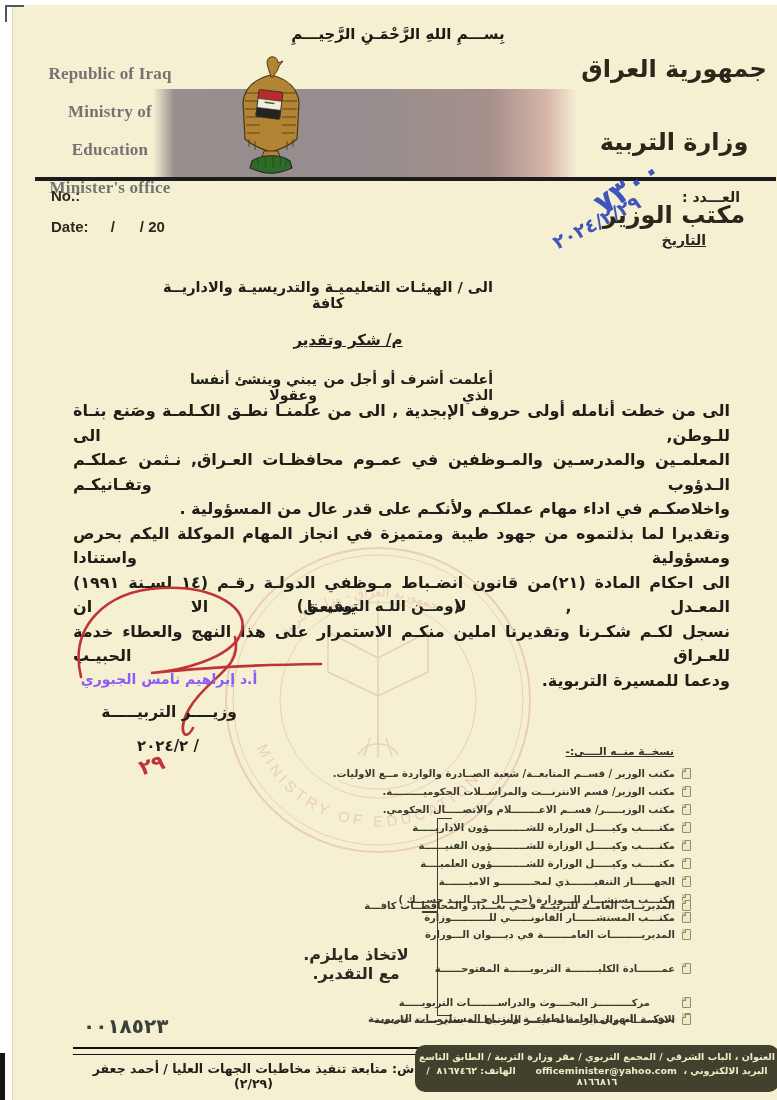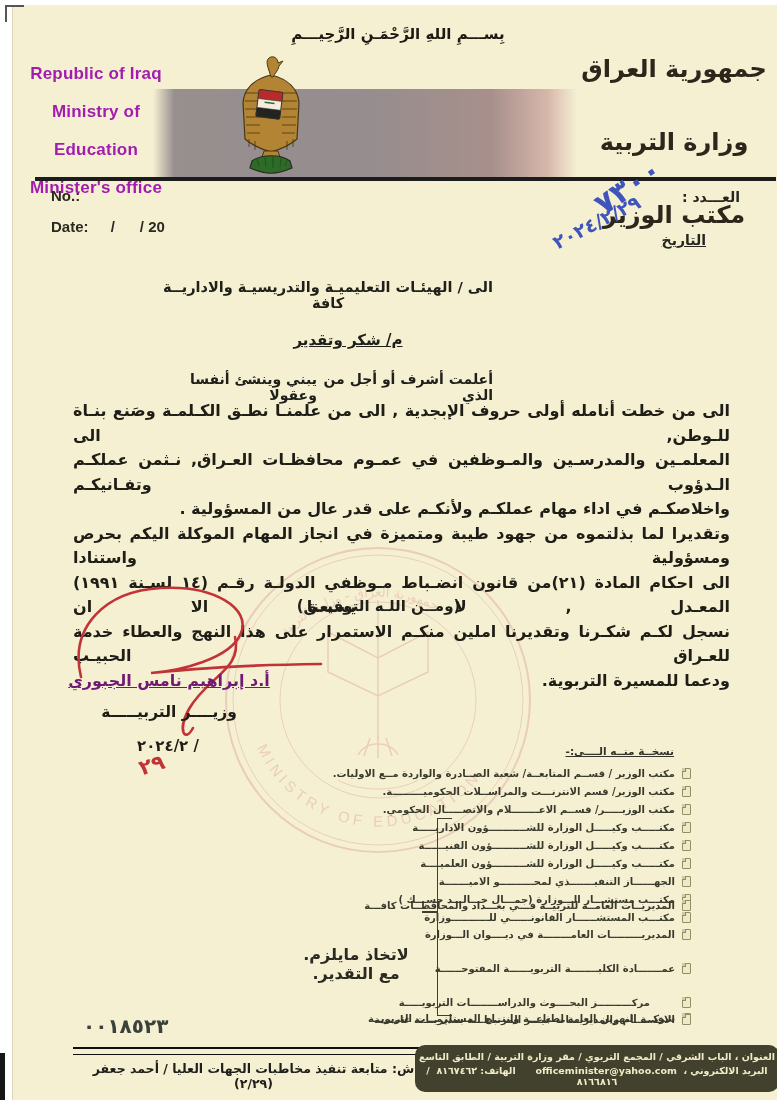--- a/index.html
+++ b/index.html
@@ -8,22 +8,22 @@
   .page{position:absolute;left:12px;top:5px;width:765px;height:1095px;background:#f6f0d3;
         border-left:1px solid #ddd6b8;}
   .abs{position:absolute;}
   .rtl{direction:rtl;unicode-bidi:plaintext;}
 
   
   .corner-mark{left:5px;top:5px;width:17px;height:15px;border-left:2px solid #555;border-top:2px solid #555;}
   .scan-edge{left:0;top:1053px;width:5px;height:47px;background:#161616;}
 
   
-  .en-head{left:4px;top:50px;width:158px;text-align:center;color:#a21caf;
-           font-family:Liberation Sans, sans-serif;font-weight:bold;}
+  .en-head{left:18px;top:50px;width:158px;text-align:center;color:#737373;
+           font-family:Liberation Serif, serif;font-weight:bold;}
   .en-head div{font-size:17px;line-height:38px;letter-spacing:.2px;}
   .gray-band{left:140px;top:84px;width:424px;height:89px;
     background:linear-gradient(90deg,rgba(128,119,125,0) 0%,rgba(128,119,125,.8) 5%,
       rgba(132,124,130,.85) 50%,rgba(148,120,122,.8) 80%,rgba(197,152,148,.65) 93%,
       rgba(197,152,148,0) 100%);}
   .bismillah{left:235px;top:20px;width:300px;text-align:center;font-size:15px;font-weight:bold;
              color:#1d1812;letter-spacing:1px;}
   .ar-head{left:558px;top:14px;width:206px;text-align:center;color:#2c261b;font-weight:bold;}
   .ar-head div{font-size:24px;line-height:45px;margin-top:28px;}
   .head-rule{left:22px;top:172px;width:741px;height:4px;background:#1c1c1c;}
@@ -42,21 +42,21 @@
   .poetry{left:150px;top:366px;width:330px;display:flex;justify-content:space-between;direction:rtl;
           font-size:14px;font-weight:bold;color:#20201a;}
   .body-par{left:60px;top:394px;width:657px;direction:rtl;color:#1e1e17;font-weight:bold;
             font-size:16px;z-index:1;}
   .body-par .ln{line-height:24.5px;text-align:justify;text-align-last:justify;}
   .body-par .ln.short{text-align:right;text-align-last:right;}
   .closing{left:268px;top:592px;width:195px;text-align:center;font-size:15px;font-weight:bold;color:#20201a;z-index:1;}
 
   
   .sig-svg{left:52px;top:570px;z-index:2;}
-  .sig-name{left:42px;top:666px;width:228px;text-align:center;font-size:16px;font-weight:bold;color:#701a75;z-index:2;text-decoration:underline;}
+  .sig-name{left:42px;top:666px;width:228px;text-align:center;font-size:14px;font-weight:bold;color:#8b5cf6;z-index:2;}
   .sig-title{left:42px;top:698px;width:228px;text-align:center;font-size:15.5px;font-weight:bold;color:#1d1d16;z-index:2;}
   .sig-date{left:45px;top:732px;width:220px;text-align:center;font-size:15px;font-weight:bold;
             color:#1d1d16;direction:ltr;z-index:2;}
   .hand-red-day{left:126px;top:748px;font-size:21px;font-weight:bold;color:#c13337;
                 transform:rotate(-18deg);z-index:3;}
 
   
   .seal{left:205px;top:535px;z-index:0;opacity:.42;}
 
   

